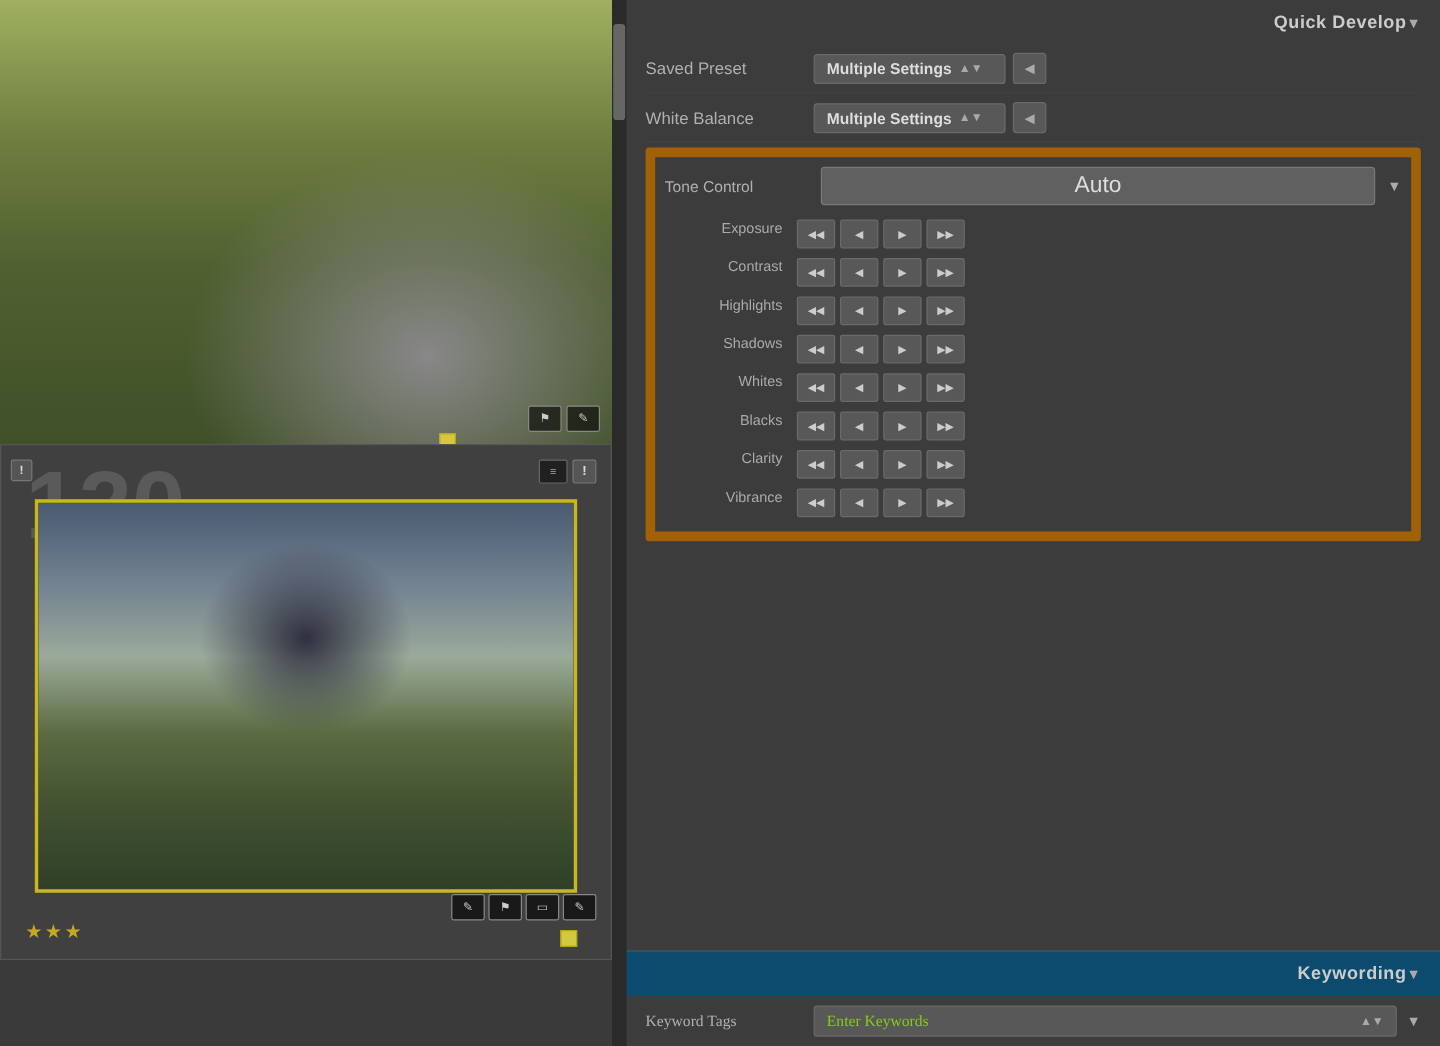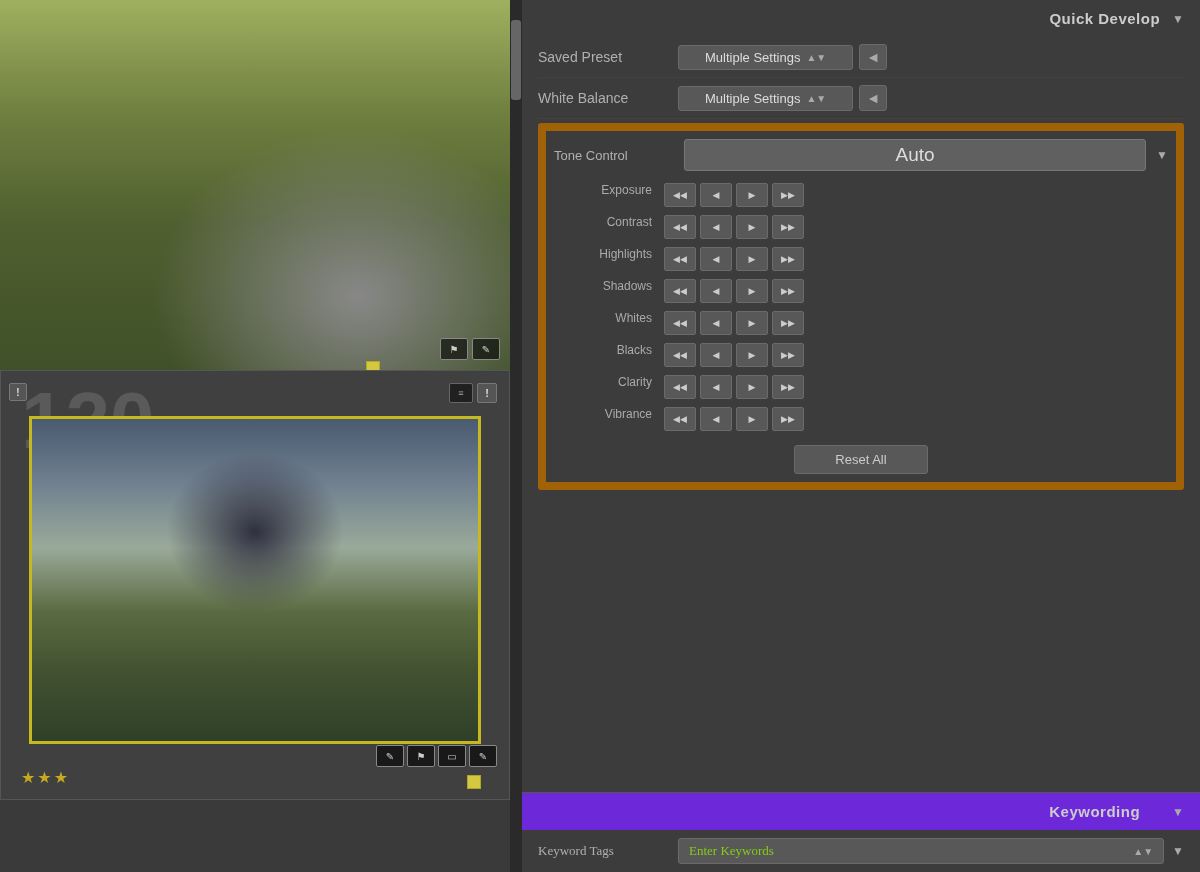--- a/index.html
+++ b/index.html
@@ -231,21 +231,21 @@
       align-items: center;
       justify-content: flex-end;
       padding: 10px 16px;
       background: #3c3c3c;
     }
     .section-title {
       color: #ccc;
       font-size: 15px;
       font-weight: bold;
       letter-spacing: 0.5px;
-      margin-right: 12px;
+      margin-right: 0;
     }
     .chevron-down {
       color: #aaa;
       font-size: 12px;
     }
 
     .panel-body {
       flex: 1;
       padding: 0 16px;
     }
@@ -273,26 +273,27 @@
       display: flex;
       align-items: center;
       gap: 6px;
     }
     .dropdown {
       background: #585858;
       border: 1px solid #6a6a6a;
       border-radius: 3px;
       color: #ddd;
       font-size: 13px;
-      padding: 4px 26px;
+      padding: 4px 10px;
       min-width: 160px;
       display: flex;
       align-items: center;
-      justify-content: space-between;
+      justify-content: flex-start;
       cursor: pointer;
+      font-weight: bold;
     }
     .dropdown-arrow {
       color: #aaa;
       font-size: 10px;
       margin-left: 6px;
     }
     .back-arrow {
       color: #aaa;
       font-size: 14px;
       cursor: pointer;
@@ -383,23 +384,22 @@
       padding: 6px 40px;
       cursor: pointer;
     }
 
     
     .keywording-header {
       display: flex;
       align-items: center;
       justify-content: flex-end;
       padding: 10px 16px;
-      background: #6d28d9;
+      background: #0c4a6e;
       border-top: 1px solid #555;
-      gap: 20px;
     }
 
     .keyword-row {
       display: flex;
       align-items: center;
       padding: 8px 16px;
       font-family: Liberation Serif, serif;
     }
     .keyword-label {
       color: #b0b0b0;
@@ -576,23 +576,20 @@
       <div class="tone-row">
         <div class="tone-row-label">Vibrance</div>
         <div class="stepper-group">
           <div class="stepper-btn">◀◀</div>
           <div class="stepper-btn">◀</div>
           <div class="stepper-btn">▶</div>
           <div class="stepper-btn">▶▶</div>
         </div>
       </div>
 
-      <div class="reset-row">
-        <button class="reset-btn">Reset All</button>
-      </div>
     </div>
   </div>
 
   <div class="keywording-header">
     <span class="section-title">Keywording</span>
     <span class="chevron-down">▼</span>
   </div>
 
   <div class="keyword-row">
     <div class="keyword-label">Keyword Tags</div>

